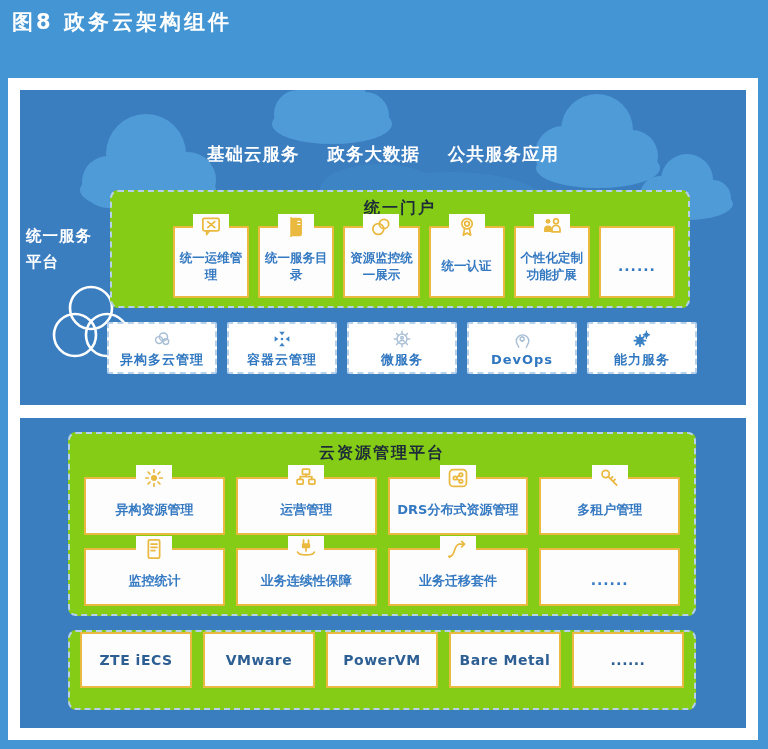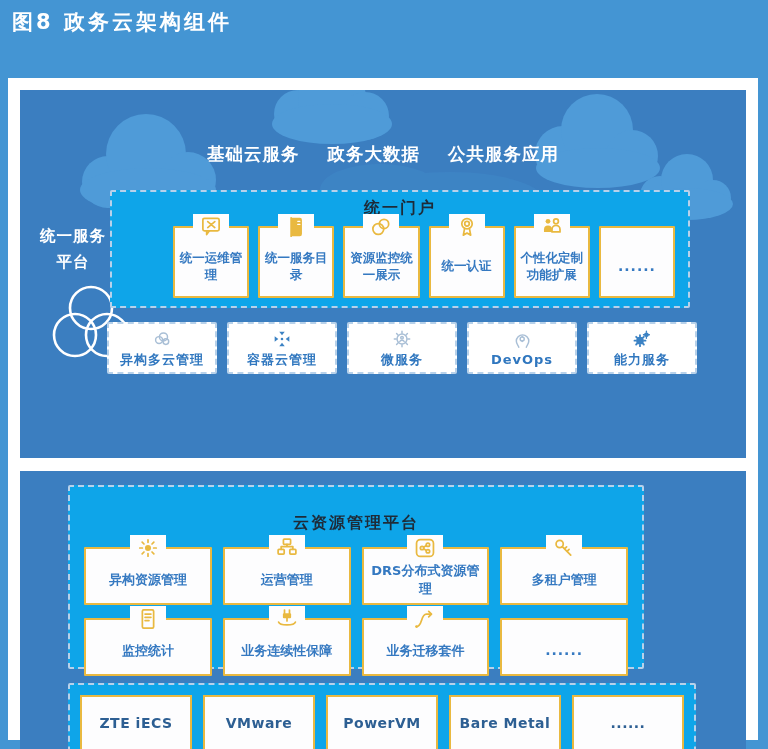--- a/index.html
+++ b/index.html
@@ -10,40 +10,40 @@
   }
   .fig-title{
     position:absolute;left:12px;top:8px;
     color:#ffffff;font-size:21px;font-weight:bold;letter-spacing:3px;
   }
   .board{
     position:absolute;left:8px;top:78px;width:750px;height:662px;
     background:#ffffff;box-sizing:border-box;padding:12px;
   }
   .panel{position:relative;background:#3b7ec0;width:726px;}
-  .panel-top{height:368px;overflow:hidden;}
+  .panel-top{height:315px;overflow:hidden;}
   .panel-gap{height:13px;background:#ffffff;}
   .panel-bottom{height:310px;}
 
   .clouds{position:absolute;left:0;top:0;width:726px;height:150px;}
 
   .cloud-labels{
     position:absolute;left:0;top:52px;width:726px;
     display:flex;justify-content:center;gap:28px;
     color:#ffffff;font-size:17.5px;font-weight:bold;letter-spacing:1px;
   }
 
   .left-label{
-    position:absolute;left:6px;top:134px;width:94px;text-align:center;
+    position:absolute;left:6px;top:134px;width:94px;
     color:#ffffff;font-size:15.5px;font-weight:bold;line-height:1.65;letter-spacing:1px;
   }
   .venn{position:absolute;left:24px;top:194px;width:94px;height:78px;}
 
   .white-panel{
-    background:#0ea5e9;border:2px dashed #b7d1ea;box-sizing:border-box;border-radius:2px;
+    background:#84cc16;border:2px dashed #b7d1ea;box-sizing:border-box;border-radius:8px;
   }
   .panel-title{
     text-align:center;font-weight:bold;font-size:16px;color:#1e2b38;letter-spacing:2px;
   }
 
   .portal{position:absolute;left:90px;top:100px;width:580px;height:118px;padding:5px 13px 10px;}
   .portal .panel-title{margin:1px 0 7px;}
   .portal-row{display:flex;gap:9px;height:72px;margin-left:48px;}
 
   .ybox{
@@ -65,28 +65,28 @@
   }
   .sbox{
     flex:1;background:#ffffff;border:2px dashed #b7d1ea;border-radius:2px;box-sizing:border-box;
     display:flex;flex-direction:column;align-items:center;justify-content:center;gap:1px;
     font-weight:bold;font-size:13px;color:#3077bf;letter-spacing:1px;
   }
   .sbox .icon{width:22px;height:22px;}
   .icon-light{color:#a9bfd6;}
   .icon-solid{color:#3b82c4;}
 
-  .crp{position:absolute;left:48px;top:14px;width:576px;height:184px;padding:24px 14px;}
+  .crp{position:absolute;left:48px;top:14px;width:628px;height:184px;padding:7px 14px;}
   .crp .panel-title{margin:2px 0 2px;}
   .crp-row{display:flex;gap:11px;height:58px;margin-top:13px;}
   .crp-row .ybox{font-size:13px;padding-top:10px;}
 
   .hyp{
     position:absolute;left:48px;top:212px;width:628px;height:80px;
-    display:flex;align-items:center;justify-content:center;gap:11px;padding:0 10px;
+    display:flex;justify-content:center;gap:11px;padding:0 10px;
   }
   .hbox{
     width:112px;height:52px;border:2px solid #e9b940;background:#fdfdfe;
     display:flex;align-items:center;justify-content:center;
     font-weight:bold;font-size:14px;color:#2d5f93;letter-spacing:0.5px;
   }
 </style>
 </head>
 <body>
 

